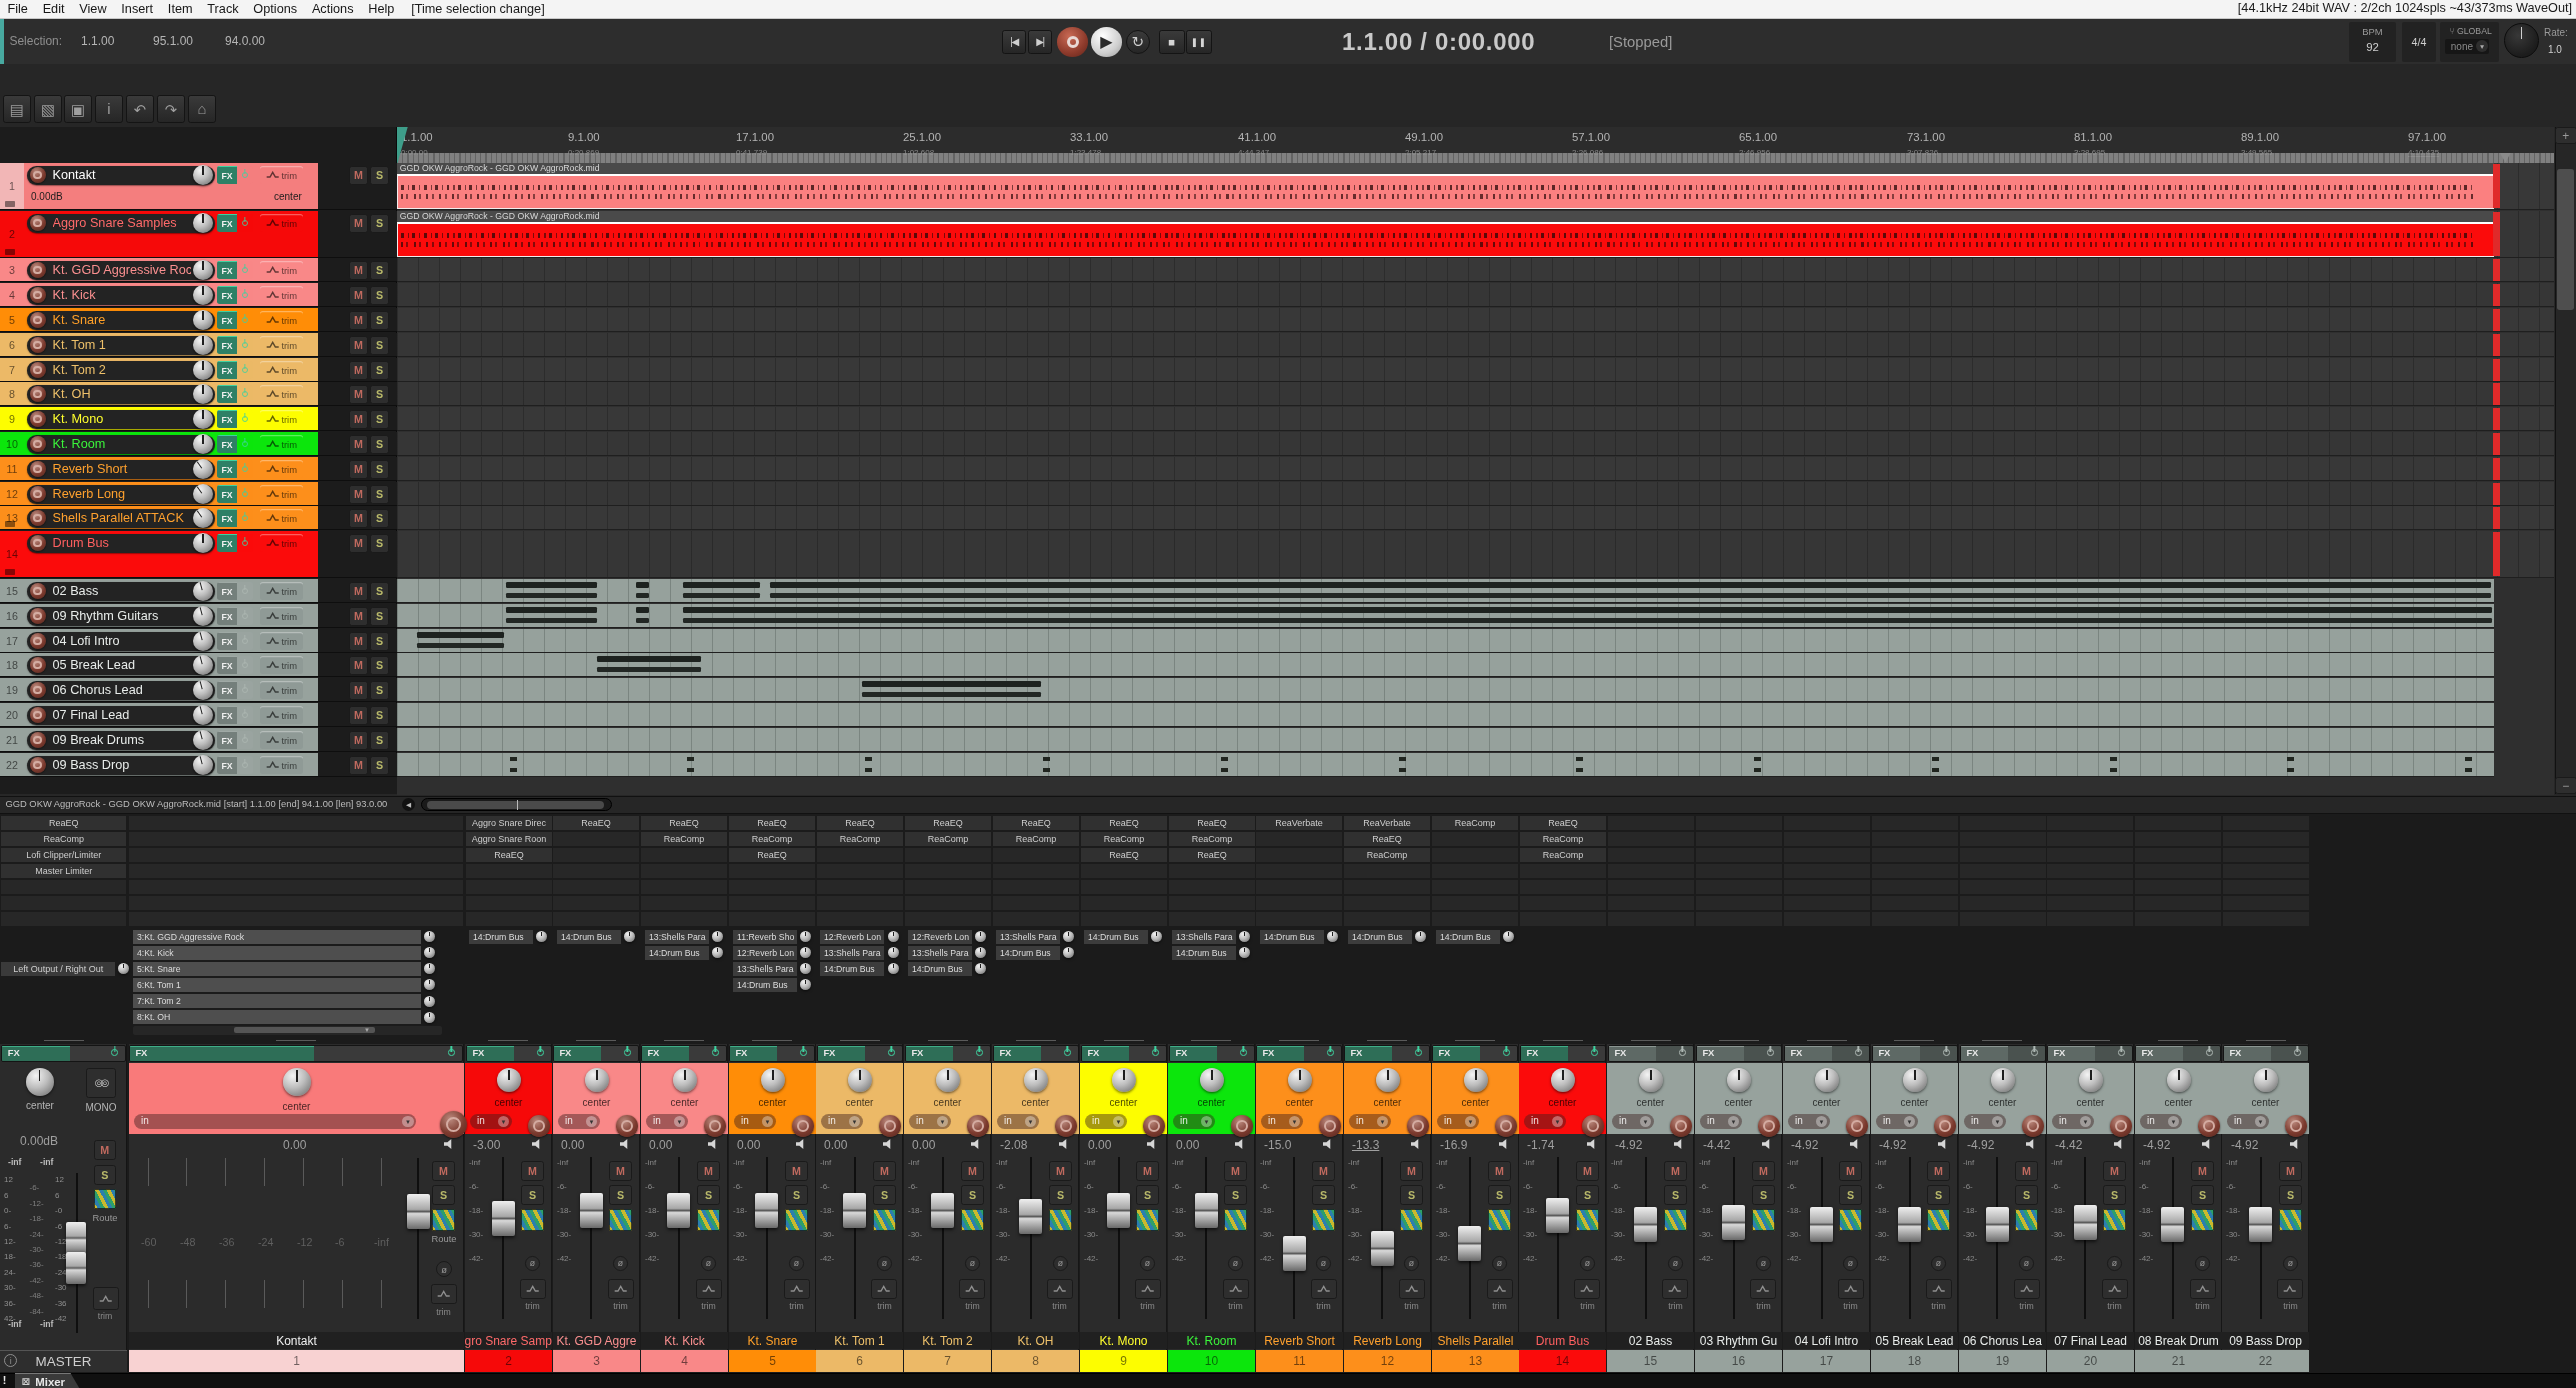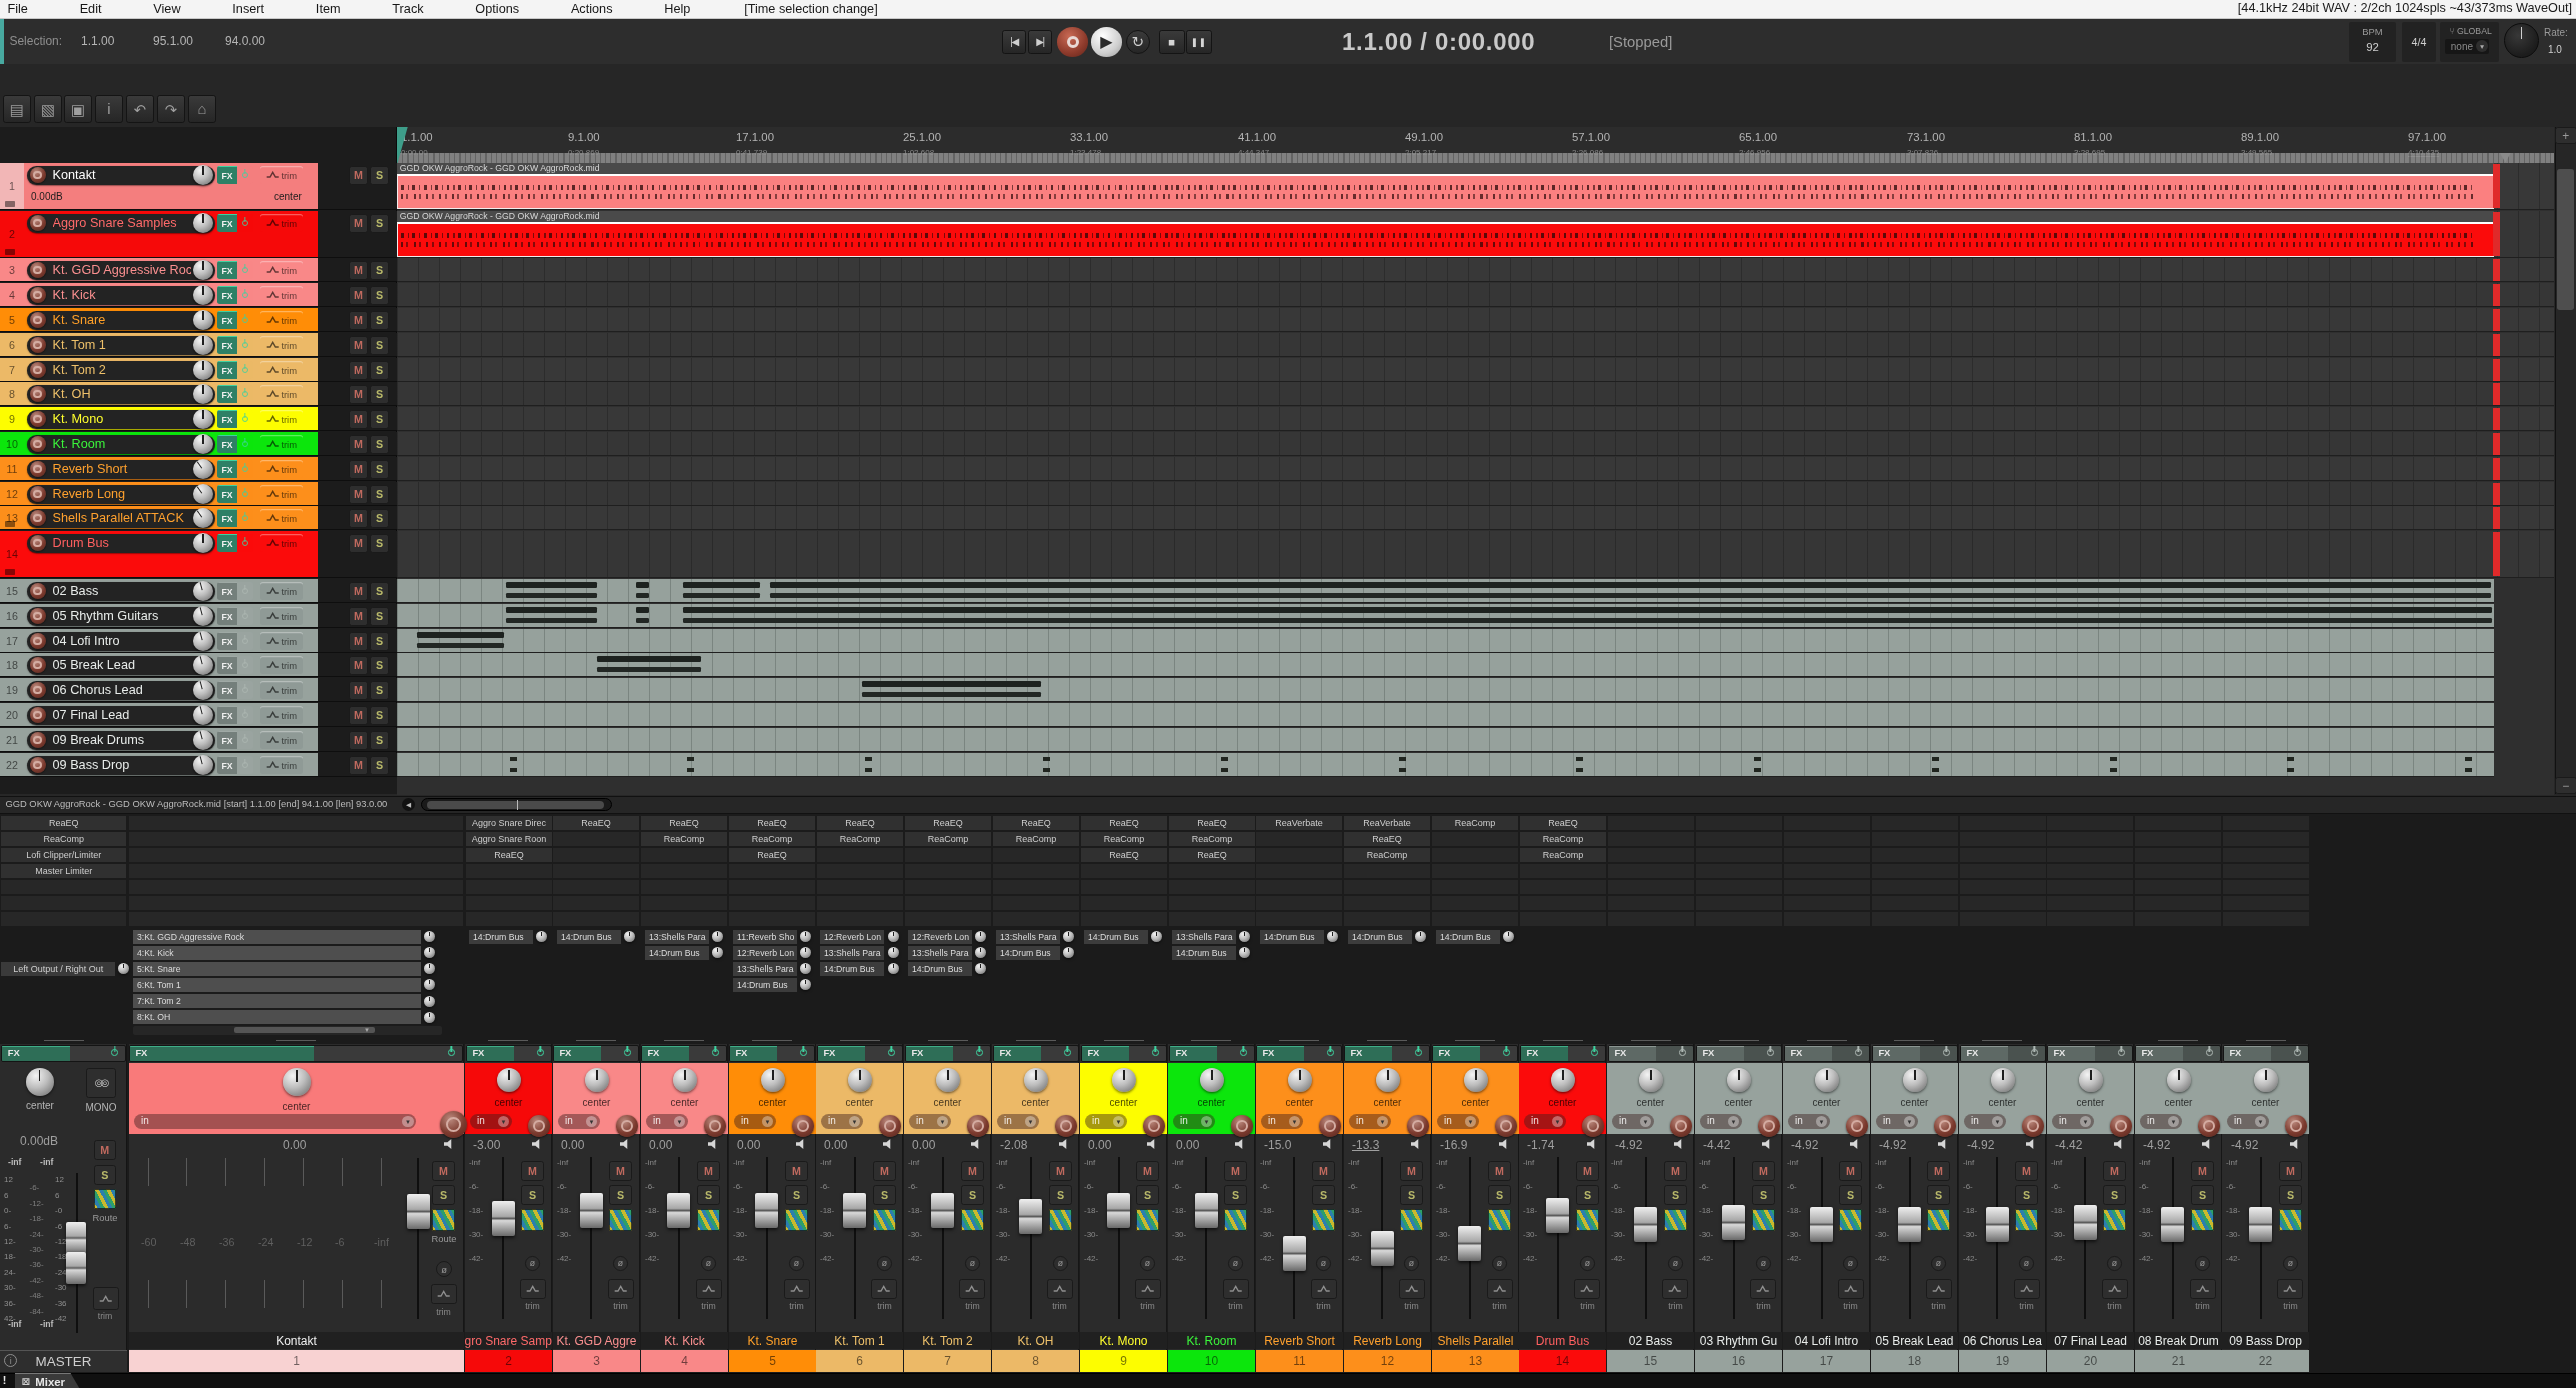--- a/index.html
+++ b/index.html
@@ -21,21 +21,21 @@
   .cellnum{display:flex;align-items:center;justify-content:center;font-size:11.4px;color:rgba(0,0,0,.58);}
   .fxcell,.sendcell{display:flex;align-items:center;justify-content:center;font-size:9px;color:#cfcfcf;overflow:hidden;white-space:nowrap;}
   .envsvg{display:block;}
   .tab{display:flex;align-items:center;gap:5.4px;background:#3a3a3a;border-top:1.3px solid #777;color:#e8e8e8;
        font-weight:bold;font-size:11.4px;padding:0 14.8px 0 6.7px;clip-path:polygon(0 0,calc(100% - 9.4px) 0,100% 100%,0 100%);}
 </style>
 </head>
 <body>
 
 <div id="app">
-    <div class="abs" style="left: 0px; top: 0px; width: 2576px; height: 19px; background: rgb(244, 244, 244); border-bottom: 0.7px solid rgb(200, 200, 200); display: flex; align-items: center; font-size: 12.7px; color: rgb(22, 22, 22); position: absolute; gap: 37px;">
+    <div class="abs" style="left: 0px; top: 0px; width: 2576px; height: 19px; background: rgb(244, 244, 244); border-bottom: 0.7px solid rgb(200, 200, 200); display: flex; align-items: center; font-size: 12.7px; color: rgb(22, 22, 22); position: absolute;">
       <div class="abs" style="position: relative; padding: 0px 7.4px;">File</div>
       <div class="abs" style="position: relative; padding: 0px 7.4px;">Edit</div>
       <div class="abs" style="position: relative; padding: 0px 7.4px;">View</div>
       <div class="abs" style="position: relative; padding: 0px 7.4px;">Insert</div>
       <div class="abs" style="position: relative; padding: 0px 7.4px;">Item</div>
       <div class="abs" style="position: relative; padding: 0px 7.4px;">Track</div>
       <div class="abs" style="position: relative; padding: 0px 7.4px;">Options</div>
       <div class="abs" style="position: relative; padding: 0px 7.4px;">Actions</div>
       <div class="abs" style="position: relative; padding: 0px 7.4px;">Help</div>
       <div class="abs" style="position: relative; padding: 0px 9.4px; color: rgb(26, 26, 26);">[Time selection change]</div>
@@ -645,21 +645,21 @@
         <div class="abs" style="position: relative; font-size: 9.4px; color: rgba(0, 0, 0, 0.62);">trim</div>
       </div>
       <div class="abs btn" style="left: 349px; top: 2.7px; width: 19px; height: 19px; font-size: 10.7px; font-weight: bold; color: rgb(192, 106, 95);">M</div>
       <div class="abs btn" style="left: 370px; top: 2.7px; width: 19px; height: 19px; font-size: 10.7px; font-weight: bold; color: rgb(185, 185, 106);">S</div>
     </div>
     <div class="abs" style="left: 0px; top: 604px; width: 397px; height: 24px; background: rgb(28, 28, 28); border-bottom: 0.7px solid rgb(14, 14, 14);">
       <div class="abs cellnum" style="left: 0px; top: 0px; width: 24px; height: 100%; background: rgb(151, 162, 157); font-size: 10.7px; color: rgba(0, 0, 0, 0.58); display: flex; align-items: center; justify-content: center;">16</div>
       <div class="abs" style="left: 24px; top: 0px; width: 294px; height: 100%; background: rgb(151, 162, 157);"></div>
       <div class="abs" style="left: 27px; top: 2.7px; width: 188px; height: 19px; background: rgb(35, 35, 35); border-radius: 9.4px; box-shadow: rgba(0, 0, 0, 0.5) 0px 0.7px 1.3px;">
         <div class="abs rec" style="left: 2.7px; top: 1.3px; width: 16px; height: 16px;"></div>
-        <div class="abs" style="left: 25.5px; top: 2px; width: 138px; font-size: 12.7px; white-space: nowrap; overflow: hidden; color: rgb(232, 236, 234);">05 Rhythm Guitars</div>
+        <div class="abs" style="left: 25.5px; top: 2px; width: 138px; font-size: 12.7px; white-space: nowrap; overflow: hidden; color: rgb(232, 236, 234);">09 Rhythm Guitars</div>
         <div class="abs knob" style="left: 166px; top: -0.7px; width: 20px; height: 20px;">
           <div class="abs ptr" style="transform: rotate(-15deg);"></div>
         </div>
       </div>
       <div class="abs" style="left: 217px; top: 3.4px; width: 36px; height: 17.4px; border-radius: 2.7px; overflow: hidden; display: flex;">
         <div class="abs" style="position: relative; width: 20px; height: 100%; background: rgb(116, 127, 123); color: rgb(240, 240, 240); font-size: 8.7px; font-weight: bold; display: flex; align-items: center; justify-content: center; border-top: 1.3px solid rgb(159, 169, 165);">FX</div>
         <div class="abs" style="position: relative; width: 16px; height: 100%; background: rgb(154, 165, 161); opacity: 0.85; display: flex; align-items: center; justify-content: center;">
           <div class="abs pwr gray" style="position: relative; width: 6.7px; height: 6.7px;"></div>
         </div>
       </div>

